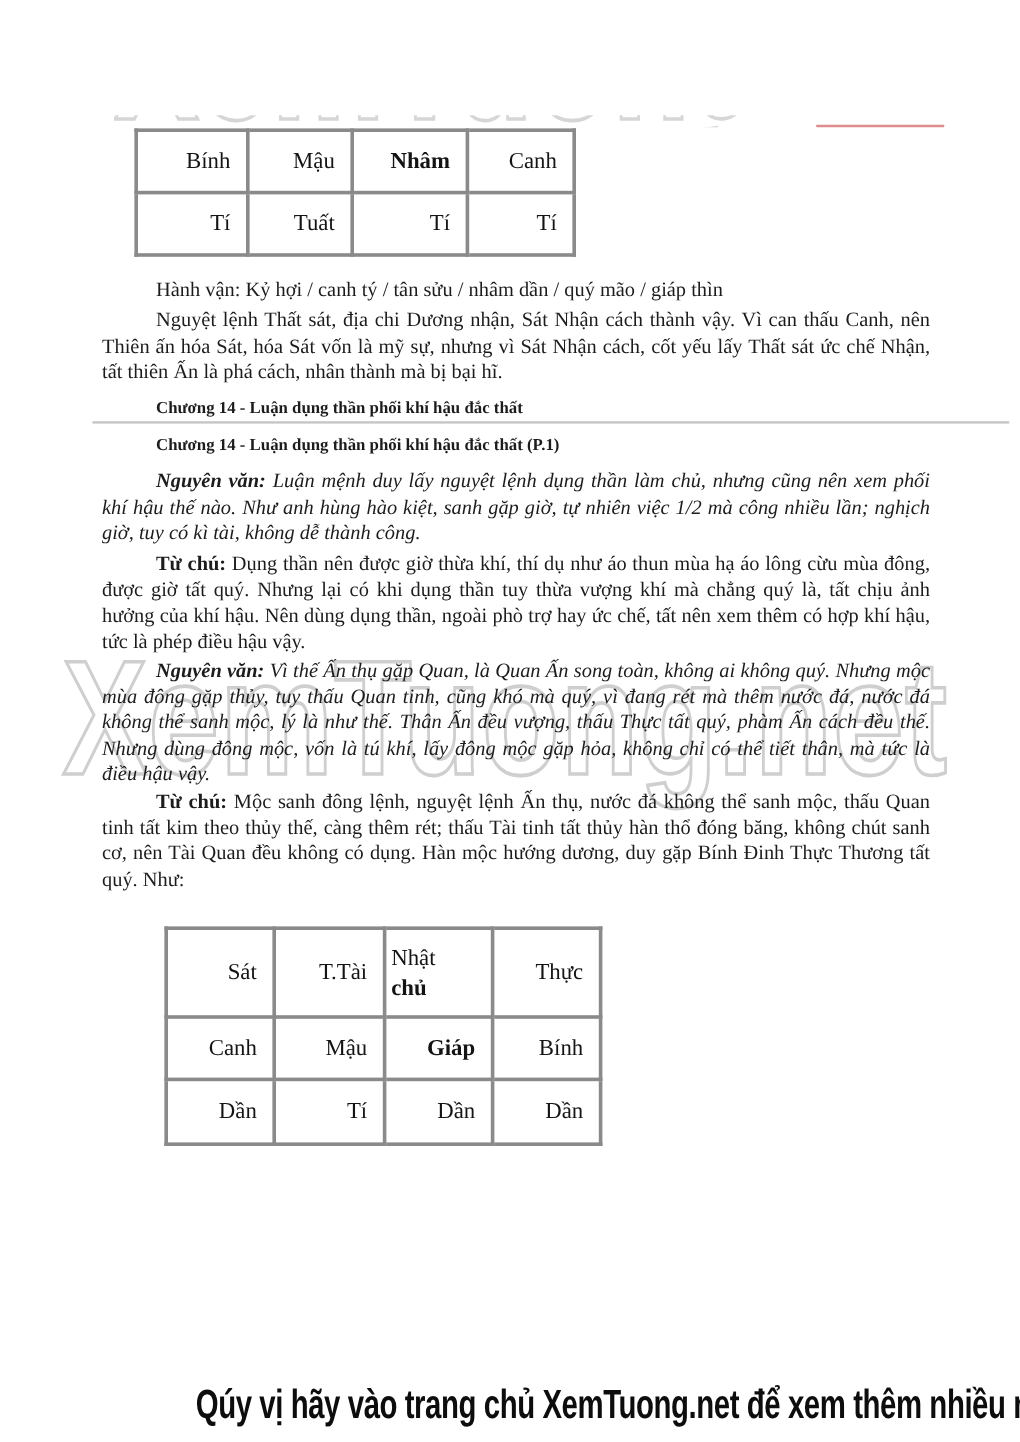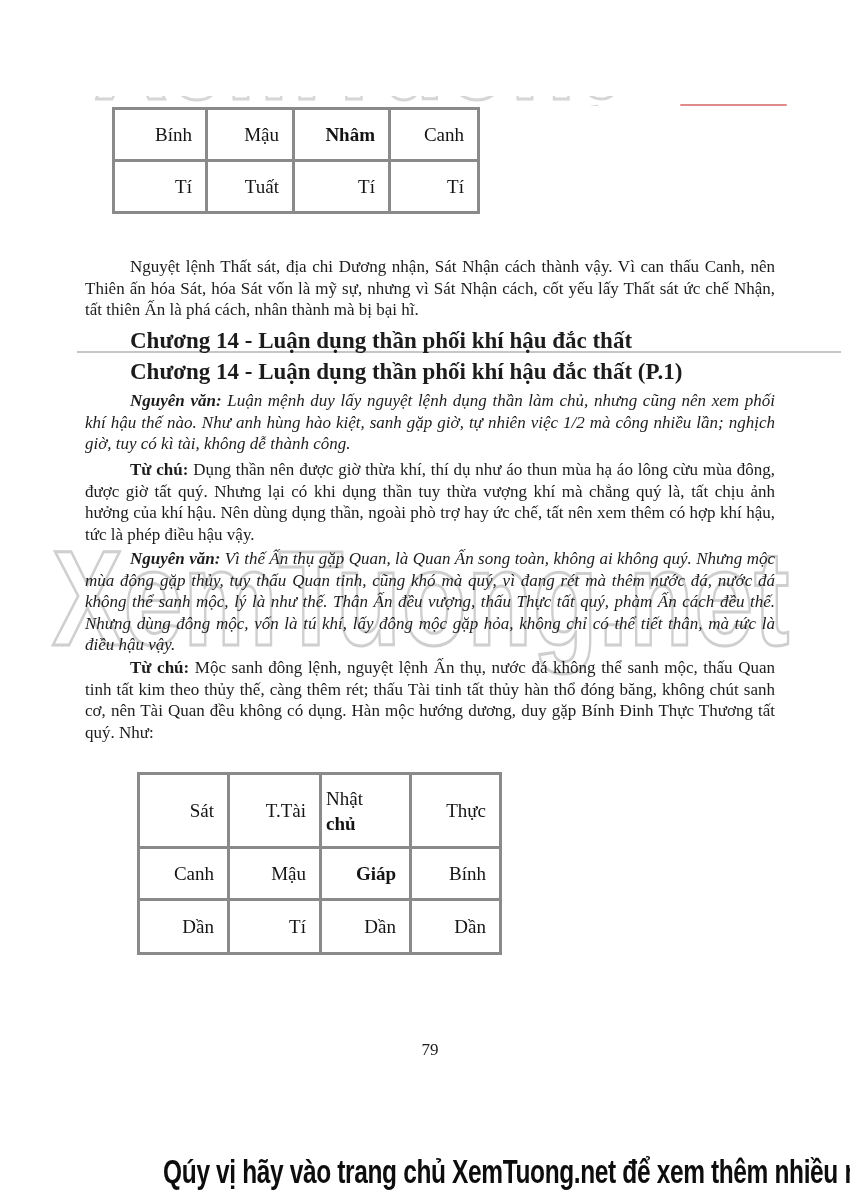--- a/index.html
+++ b/index.html
@@ -8,21 +8,21 @@
     font-family:"Liberation Serif",serif;color:#1c1c1c;
   }
   
   .block{
     position:absolute;left:85px;width:690px;
     font-size:17px;line-height:21.5px;text-align:justify;z-index:2;
   }
   .indent{text-indent:45px;}
   .bold{font-weight:bold;}
   .ital{font-style:italic;}
-  .heading{font-weight:bold;font-size:23px;}
+  .heading{font-weight:bold;font-size:14px;}
   .underl{}
   
   .rule{position:absolute;left:77px;top:351px;width:764px;height:2px;background:#c6c6c6;z-index:1;}
   
   .red-line{position:absolute;left:680px;top:104px;width:107px;height:2px;background:#e08b8b;border-radius:1px;z-index:2;}
   
   .grid{position:absolute;border-collapse:collapse;table-layout:fixed;z-index:2;font-size:19px;color:#141414;}
   .grid td{border:3px solid #8a8a8a;text-align:right;padding:0 13px 0 4px;vertical-align:middle;background:#ffffff;}
   .grid1{left:112px;top:107px;}
   .grid1 td{height:49px;}
@@ -84,20 +84,23 @@
     </tr>
     <tr>
       <td>Tí</td>
       <td>Tuất</td>
       <td>Tí</td>
       <td>Tí</td>
     </tr>
   </tbody>
     </table>
 
+  <div class="block indent" style="top:231px">
+    <span>Hành vận: Kỷ hợi / canh tý / tân sửu / nhâm dần / quý mão / giáp thìn</span>
+  </div>
 
   <div class="block indent" style="top:256px">
     <span>Nguyệt lệnh Thất sát, địa chi Dương nhận, Sát Nhận cách thành vậy. Vì can thấu Canh, nên Thiên ấn hóa Sát, hóa Sát vốn là mỹ sự, nhưng vì Sát Nhận cách, cốt yếu lấy Thất sát ức chế Nhận, tất thiên Ấn là phá cách, nhân thành mà bị bại hĩ.</span>
   </div>
 
   <div class="block indent heading" style="top:330px">
     <span>Chương 14 - Luận dụng thần phối khí hậu đắc thất</span>
   </div>
   <div class="rule"></div>
   <div class="block indent heading" style="top:361px">
@@ -148,19 +151,18 @@
     <tr class="r3">
       <td>Dần</td>
       <td>Tí</td>
       <td>Dần</td>
       <td>Dần</td>
     </tr>
   </tbody>
     </table>
 
 
-  <div class="pagenum">79</div>
 
   <div class="footer">
     <span>Qúy vị hãy vào trang chủ XemTuong.net để xem thêm nhiều mục hay khác</span>
   </div>
 
 </div>
 
 </body></html>

